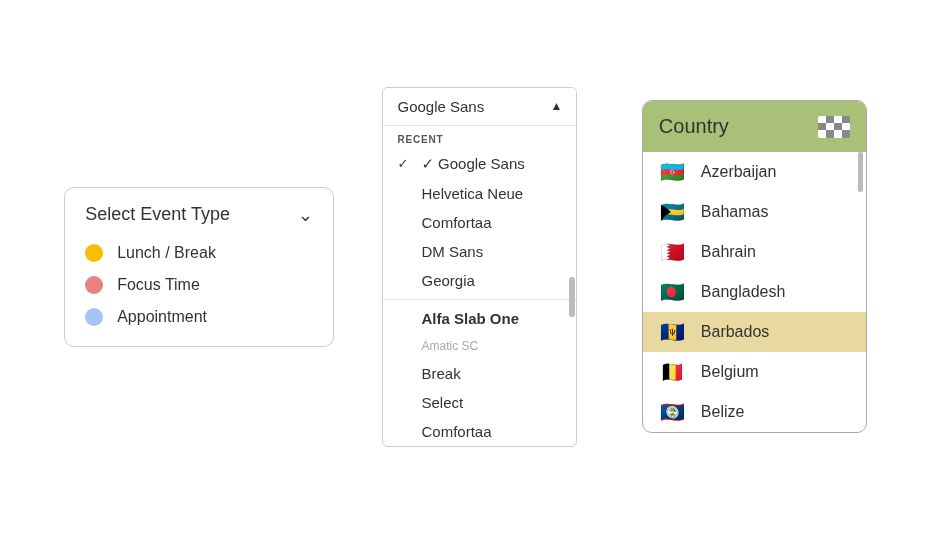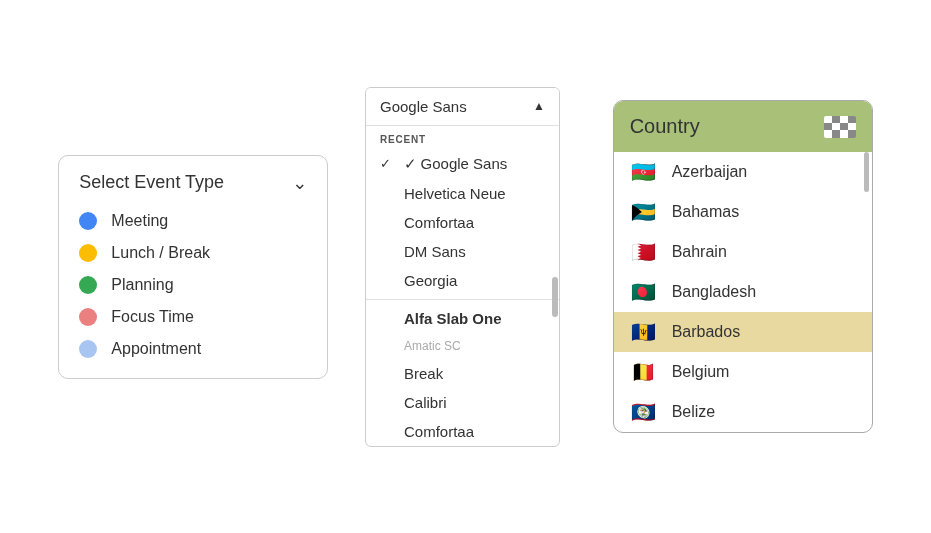--- a/index.html
+++ b/index.html
@@ -131,21 +131,21 @@
       height: 40px;
       background: #bbb;
       border-radius: 3px;
     }
     .font-panel-wrapper {
       position: relative;
     }
 
     
     .country-panel {
-      width: 260px;
+      width: 225px;
       border: 1.5px solid #aaa;
       border-radius: 10px;
       background: #fff;
       overflow: hidden;
       margin-left: 16px;
     }
     .country-header {
       display: flex;
       align-items: center;
       justify-content: space-between;
@@ -213,30 +213,22 @@
 </head>
 <body>
 
 <div class="event-type-panel">
   <div class="event-type-header">
     <span class="event-type-title">Select Event Type</span>
     <span class="chevron-down">⌄</span>
   </div>
   <div class="event-list" id="event-list">
       <div class="event-item">
-        <div class="dot" style="background: rgb(66, 133, 244);"></div>
-        <span>Meeting</span>
-      </div>
-      <div class="event-item">
         <div class="dot" style="background: rgb(251, 188, 4);"></div>
         <span>Lunch / Break</span>
-      </div>
-      <div class="event-item">
-        <div class="dot" style="background: rgb(52, 168, 83);"></div>
-        <span>Planning</span>
       </div>
       <div class="event-item">
         <div class="dot" style="background: rgb(234, 128, 128);"></div>
         <span>Focus Time</span>
       </div>
       <div class="event-item">
         <div class="dot" style="background: rgb(168, 196, 240);"></div>
         <span>Appointment</span>
       </div>
     </div>
@@ -278,21 +270,21 @@
         <div class="font-item light-font">
           <span class="check-placeholder"></span>
           <span class="font-item-name" style="color: rgb(170, 170, 170);">Amatic SC</span>
         </div>
         <div class="font-item">
           <span class="check-placeholder"></span>
           <span class="font-item-name">Break</span>
         </div>
         <div class="font-item">
           <span class="check-placeholder"></span>
-          <span class="font-item-name">Calibri</span>
+          <span class="font-item-name">Select</span>
         </div>
         <div class="font-item">
           <span class="check-placeholder"></span>
           <span class="font-item-name">Comfortaa</span>
         </div>
       </div>
   </div>
   <div class="font-scrollbar-thumb"></div>
 </div>
 

